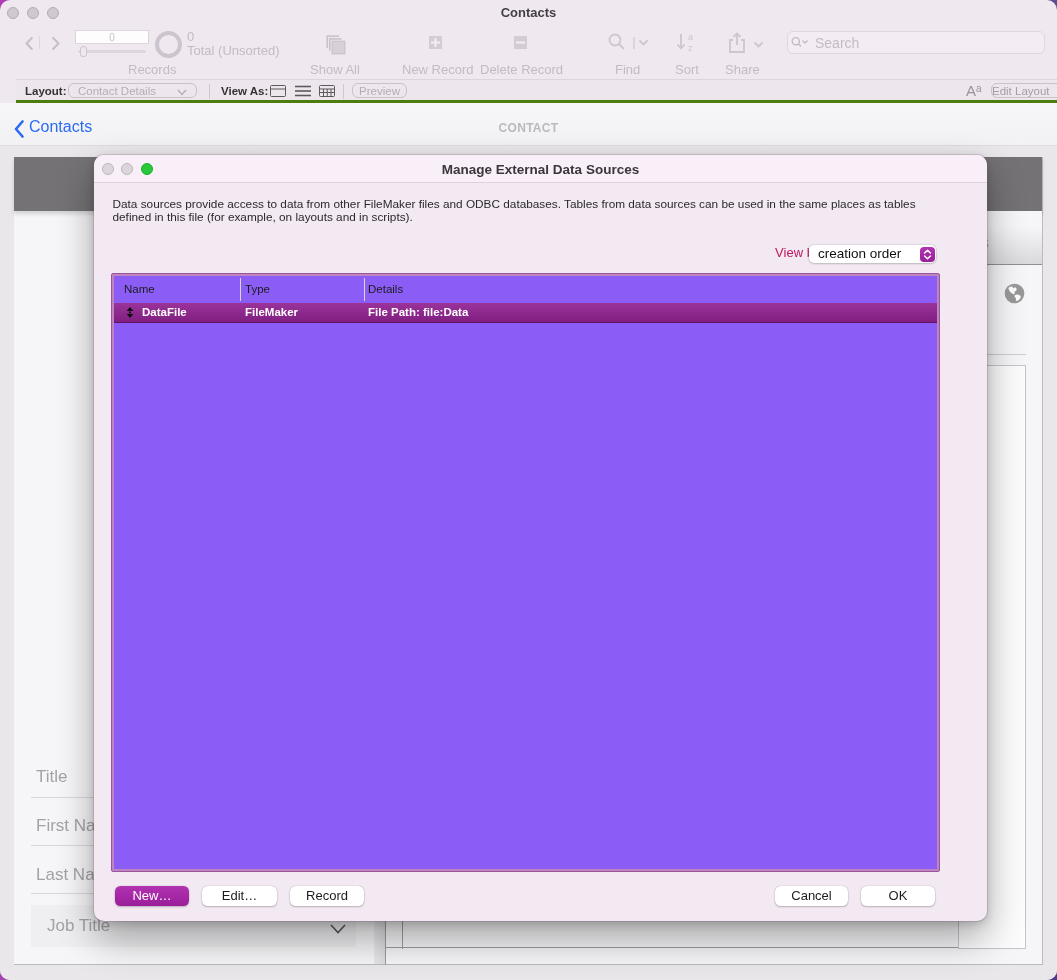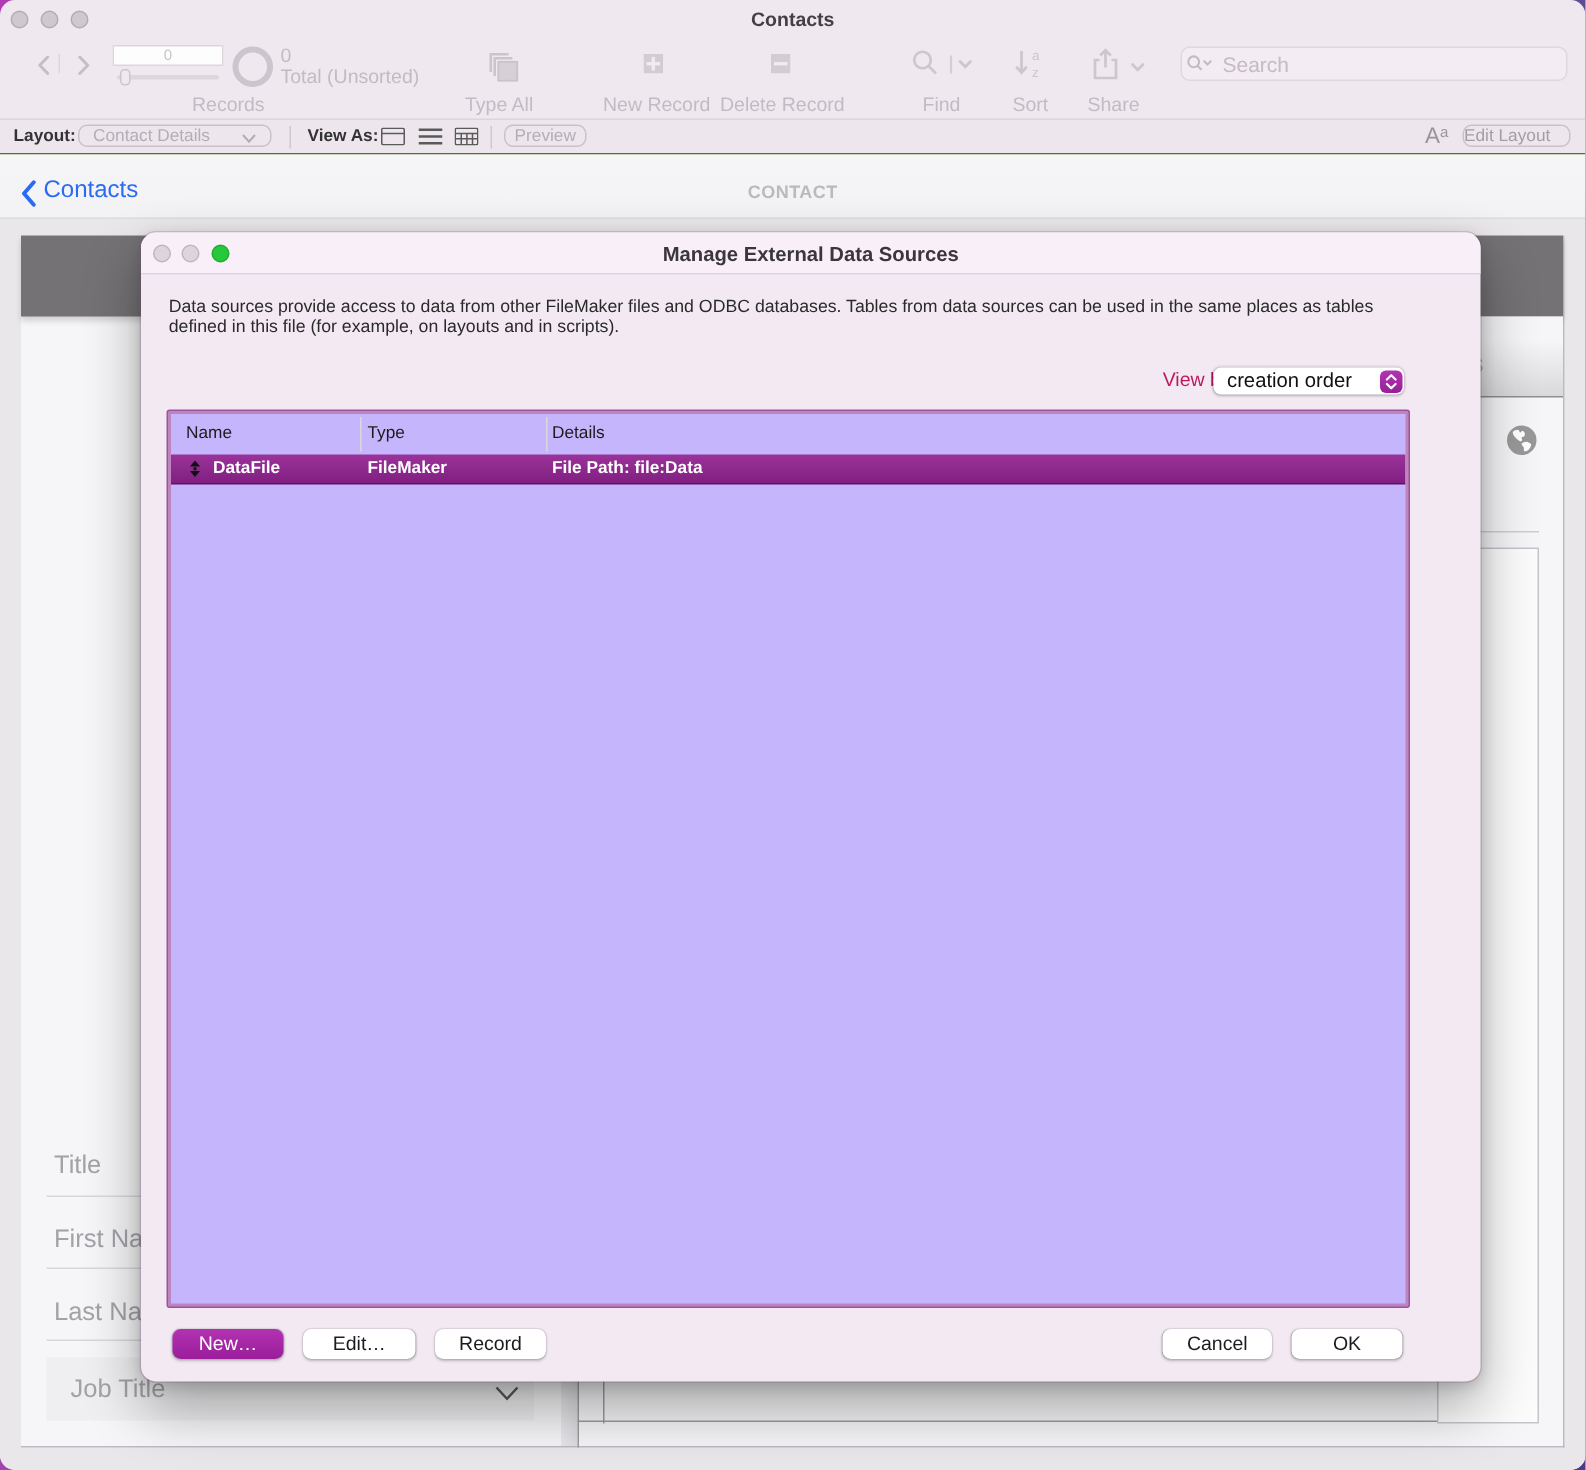--- a/index.html
+++ b/index.html
@@ -21,21 +21,21 @@
 .toolbar { position:absolute; left:0; top:27px; right:0; height:51px; color:#c3bbc3; }
 .tlabel { position:absolute; top:35px; font-size:13px; color:#c3bbc3; white-space:nowrap; }
 .numbox { position:absolute; left:75px; top:3px; width:74px; height:14px; background:#fdfdfd; border:1px solid #ddd6dd; font-size:10px; color:#c9c2c9; text-align:center; line-height:13px; }
 .slider { position:absolute; left:78px; top:23px; width:68px; height:3px; background:#ddd6dd; border-radius:2px; }
 .sknob { position:absolute; left:80px; top:19px; width:7px; height:11px; background:#efe9ef; border:1.5px solid #cdc5cd; border-radius:3px; }
 .donut { position:absolute; left:155px; top:4px; width:27px; height:27px; border:4.5px solid #cdc5cd; border-radius:50%; }
 .tot1 { position:absolute; left:187px; top:2px; font-size:13px; color:#c3bbc3; }
 .tot2 { position:absolute; left:187px; top:16px; font-size:13px; color:#c3bbc3; }
 .ticon { position:absolute; top:4px; }
 
-.layoutbar { position:absolute; left:0; top:79px; right:0; height:24px; background:#ede7ed; border-top:1px solid #dcd5dc; border-bottom:1px solid #4d7c0f; font-size:11.5px; }
+.layoutbar { position:absolute; left:16px; top:79px; right:0; height:24px; background:#ede7ed; border-top:1px solid #dcd5dc; border-bottom:3px solid #4d7c0f; font-size:11.5px; }
 .lb-label { position:absolute; top:5px; font-weight:bold; color:#333; }
 .lb-pill { position:absolute; border:1px solid #c9c2c9; border-radius:6px; color:#b5adb5; }
 .lb-sep { position:absolute; top:4px; width:1px; height:15px; background:#cfc8cf; }
 
 .cheader { position:absolute; left:0; top:103px; right:0; height:43px; background:linear-gradient(#f6f5f7,#f2f1f3); border-bottom:1px solid #dcdcde; }
 .backlink { position:absolute; left:29px; top:14.5px; color:#2a6bf4; font-size:16px; }
 .ctitle { position:absolute; left:0; right:0; top:18px; text-align:center; font-size:12px; font-weight:bold; color:#bab9be; letter-spacing:0.3px; }
 
 .content { position:absolute; left:0; top:146px; right:0; bottom:0; background:#e9e7ea; }
 .formarea { position:absolute; left:14px; top:11px; width:1029px; height:808px; background:#f6f5f7; border-right:1px solid #bbbac2; border-bottom:1px solid #bbbac2; }
@@ -53,21 +53,21 @@
   background:#f3e9f3; box-shadow:0 0 0 1px rgba(120,80,120,0.22), 0 18px 38px rgba(0,0,0,0.33), 0 3px 10px rgba(0,0,0,0.16); }
 .dtitlebar { position:absolute; left:0; top:0; right:0; height:28px; background:#f8eff8; border-bottom:1px solid #decfde; border-radius:10px 10px 0 0; }
 .dtl { position:absolute; top:8px; width:12px; height:12px; border-radius:50%; }
 .dtitle { position:absolute; left:0; right:0; top:6.5px; text-align:center; font-weight:bold; font-size:13.5px; color:#3a363a; }
 .dbody-text { position:absolute; left:18.5px; top:42.5px; font-size:11.8px; line-height:13.5px; color:#2a2a2a; }
 .viewby { position:absolute; right:163px; top:90px; font-size:13px; color:#be185d;text-align:center; }
 .popup { position:absolute; left:715px; top:90px; width:127px; height:18px; background:#fff; border-radius:5px; box-shadow:0 0 2px rgba(0,0,0,0.25), 0 1px 2px rgba(0,0,0,0.15); }
 .popup-text { position:absolute; left:9px; top:0; line-height:17.5px; font-size:13.5px; color:#111; }
 .stepper { position:absolute; right:1.5px; top:1.5px; width:15px; height:15px; border-radius:4px; background:linear-gradient(#b233b2,#991f99); }
 .dtable { position:absolute; left:17px; top:118px; width:829px; height:599px; background:#bd85bd; border:1px solid #9d539d; border-radius:2px; padding:2px; }
-.dtable-inner { position:relative; width:100%; height:100%; background:#c4b5fd; overflow:hidden; }
+.dtable-inner { position:relative; width:100%; height:100%; background:#8b5cf6; overflow:hidden; }
 .th { position:absolute; top:0; height:26px; font-size:11.5px; color:#1c1c1c; line-height:26px; }
 .colsep { position:absolute; top:2px; height:23px; width:1px; background:#d9d9d9; }
 .selrow { position:absolute; left:0; right:0; top:27px; height:20px; background:linear-gradient(#9a339a,#811f81); border-bottom:1px solid #611061; color:#fff; font-weight:bold; font-size:11.5px; line-height:19px; }
 .btn { position:absolute; top:731px; height:19.5px; border-radius:5.5px; background:#fff; box-shadow:0 0 1px rgba(0,0,0,0.35), 0 1px 2px rgba(0,0,0,0.22); font-size:13px; color:#1c1c1e; text-align:center; line-height:20px; }
 .btn.purple { background:linear-gradient(#b233b2,#9a1d9a); color:#fff; }
 </style>
 </head>
 <body>
 <div class="window">
 
@@ -92,21 +92,21 @@
     <div class="donut"></div>
     <div class="tot1">0</div>
     <div class="tot2">Total (Unsorted)</div>
     <div class="tlabel" style="left:128px">Records</div>
 
     <svg class="ticon" style="left:326px;top:8px" width="20" height="20" viewBox="0 0 20 20">
       <path d="M 1.2 13 L 1.2 1.2 L 13 1.2" fill="none" stroke="#cbc4cb" stroke-width="1.7"></path>
       <path d="M 3.8 15.6 L 3.8 3.8 L 15.6 3.8" fill="none" stroke="#cbc4cb" stroke-width="1.7"></path>
       <rect x="6.2" y="6.2" width="12.6" height="12.6" fill="#d7d1d7" stroke="#c9c2c9" stroke-width="1.2"></rect>
     </svg>
-    <div class="tlabel" style="left:310px">Type All</div>
+    <div class="tlabel" style="left:310px">Show All</div>
 
     <svg class="ticon" style="left:429px;top:9px" width="13" height="13" viewBox="0 0 13 13">
       <rect x="0" y="0" width="13" height="13" fill="#d3cdd3"></rect>
       <rect x="2" y="5.4" width="9" height="2.2" fill="#f2ecf2"></rect>
       <rect x="5.4" y="2" width="2.2" height="9" fill="#f2ecf2"></rect>
     </svg>
     <div class="tlabel" style="left:402px">New Record</div>
 
     <svg class="ticon" style="left:514px;top:9px" width="13" height="13" viewBox="0 0 13 13">
       <rect x="0" y="0" width="13" height="13" fill="#d3cdd3"></rect>

